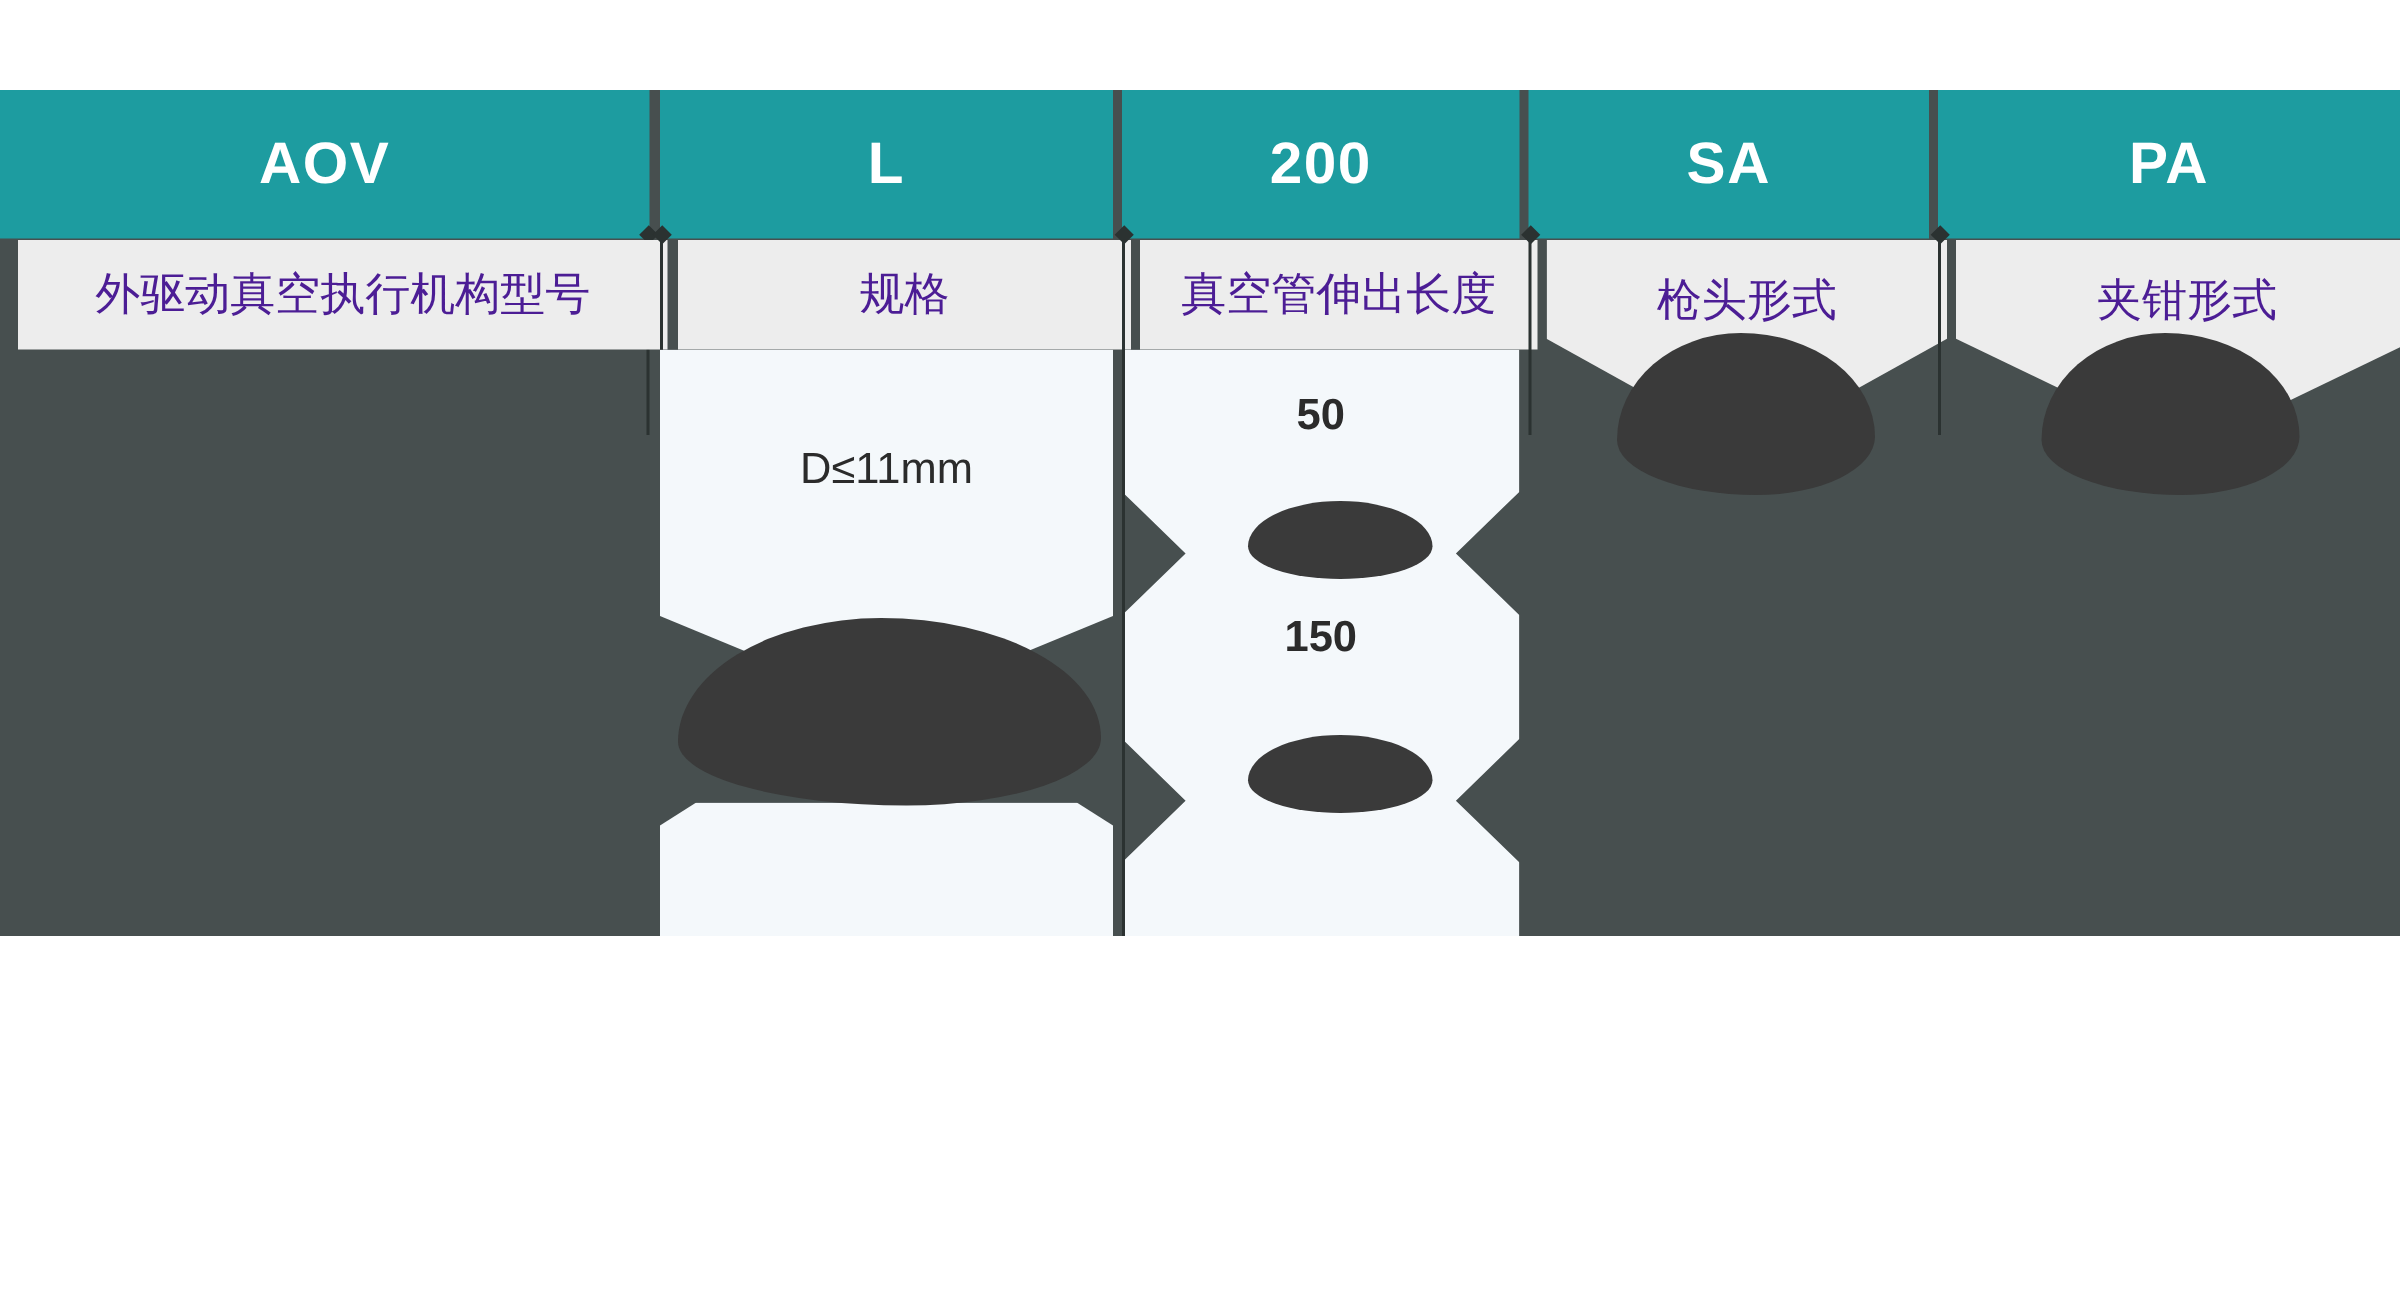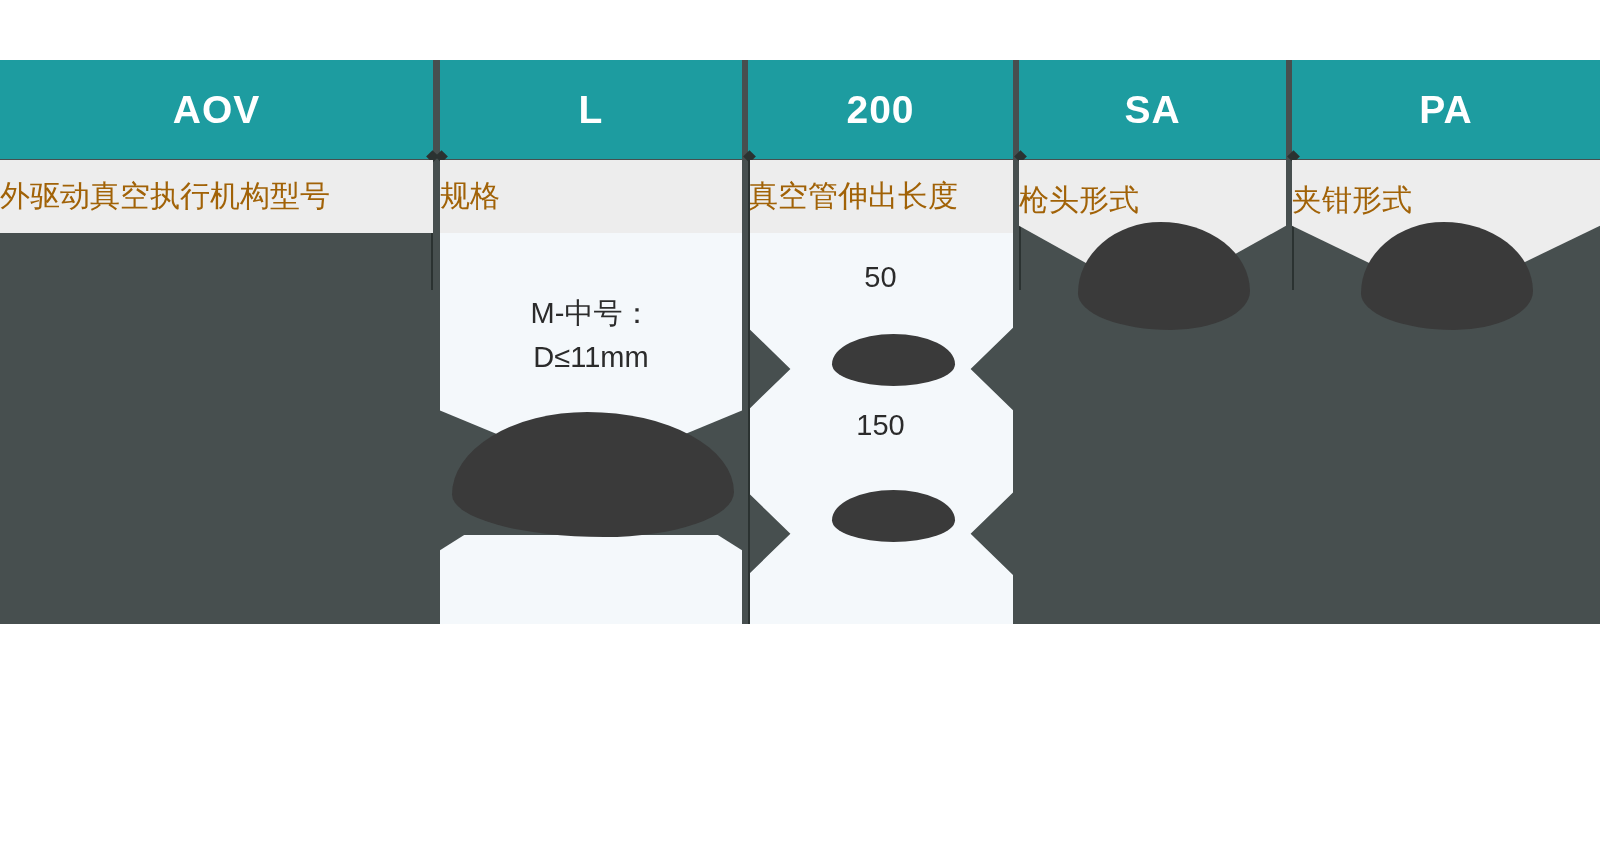--- a/index.html
+++ b/index.html
@@ -61,29 +61,29 @@
     top: -5px;
     width: 9px;
     height: 9px;
     background: #2b3231;
     transform: rotate(45deg);
   }
 
   
   .label-plate {
     position: absolute;
-    left: 0;
+    left: 12px;
     top: 100px;
     width: 100%;
     background: #ededed;
-    color: #a16207;
+    color: #4c1d95;
     font-size: 30px;
     display: flex;
     align-items: center;
-    justify-content: flex-start;
+    justify-content: center;
     box-sizing: border-box;
   }
   .label-plate.flat { height: 73px; }
   .label-plate.point {
     height: 140px;
     align-items: flex-start;
     padding-top: 20px;
     clip-path: polygon(0 0, 100% 0, 100% 47%, 50% 100%, 0 47%);
   }
 
@@ -152,21 +152,20 @@
     </div>
     <div class="tick" style="left:0px; height:133px;">
       <span class="dot"></span>
     </div>
     <div class="label-plate flat">
       <span>规格</span>
     </div>
 
     <div class="body-plate" style="top:173px; height:240px; padding-top:58px;
                 clip-path: polygon(0 0, 100% 0, 100% 74%, 50% 100%, 0 74%);">
-      <div class="line">M-中号：</div>
       <div class="line">D≤11mm</div>
     </div>
 
     <div class="body-plate" style="top:475px; height:255px; padding-top:125px;
                 clip-path: polygon(0 6%, 8% 0, 92% 0, 100% 6%, 100% 94%, 92% 100%, 8% 100%, 0 94%);">
     </div>
 
     <div class="blob dome" style="left:12px; top:352px; width:282px; height:125px;"></div>
     <div class="blob bar teal" style="left:10px; top:668px; width:284px; height:40px;"></div>
   </div>
@@ -182,21 +181,21 @@
       <span>真空管伸出长度</span>
     </div>
 
     <div class="body-plate" style="top:173px; height:412px; padding-top:22px;
                 clip-path: polygon(
                    0 0, 100% 0,
                    100% 23%, 84% 33%, 100% 43%,
                    100% 63%, 84% 73%, 100% 83%,
                    100% 100%, 0 100%,
                    0 83%, 16% 73%, 0 63%,
-                   0 43%, 16% 33%, 0 23%);">
+                   0 43%, 16% 33%, 0 23%); font-weight: bold;">
       <div class="line" style="margin-bottom:104px;">50</div>
       <div class="line" style="margin-bottom:60px;">150</div>
     </div>
 
     <div class="hairline" style="left:0px; top:100px; height:485px;"></div>
 
     <div class="blob wide" style="left:84px; top:274px; width:123px; height:52px;"></div>
     <div class="blob wide" style="left:84px; top:430px; width:123px; height:52px;"></div>
   </div>
 

